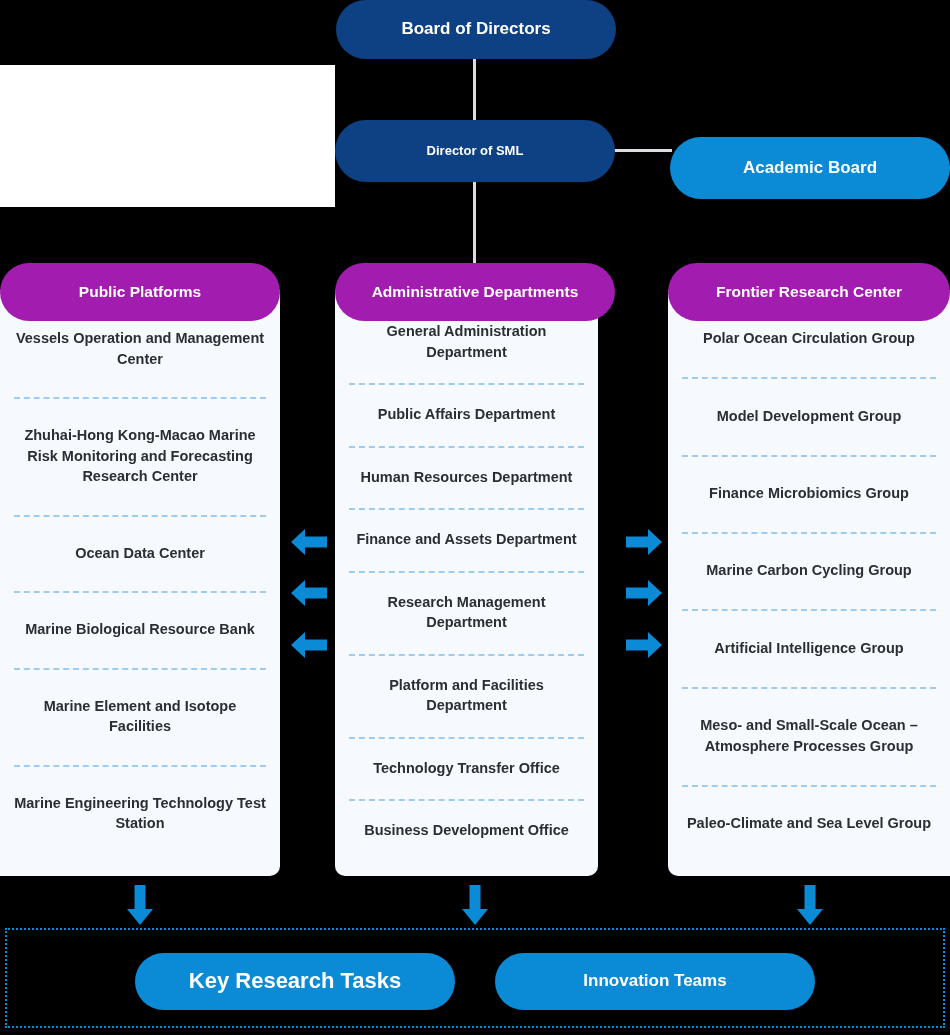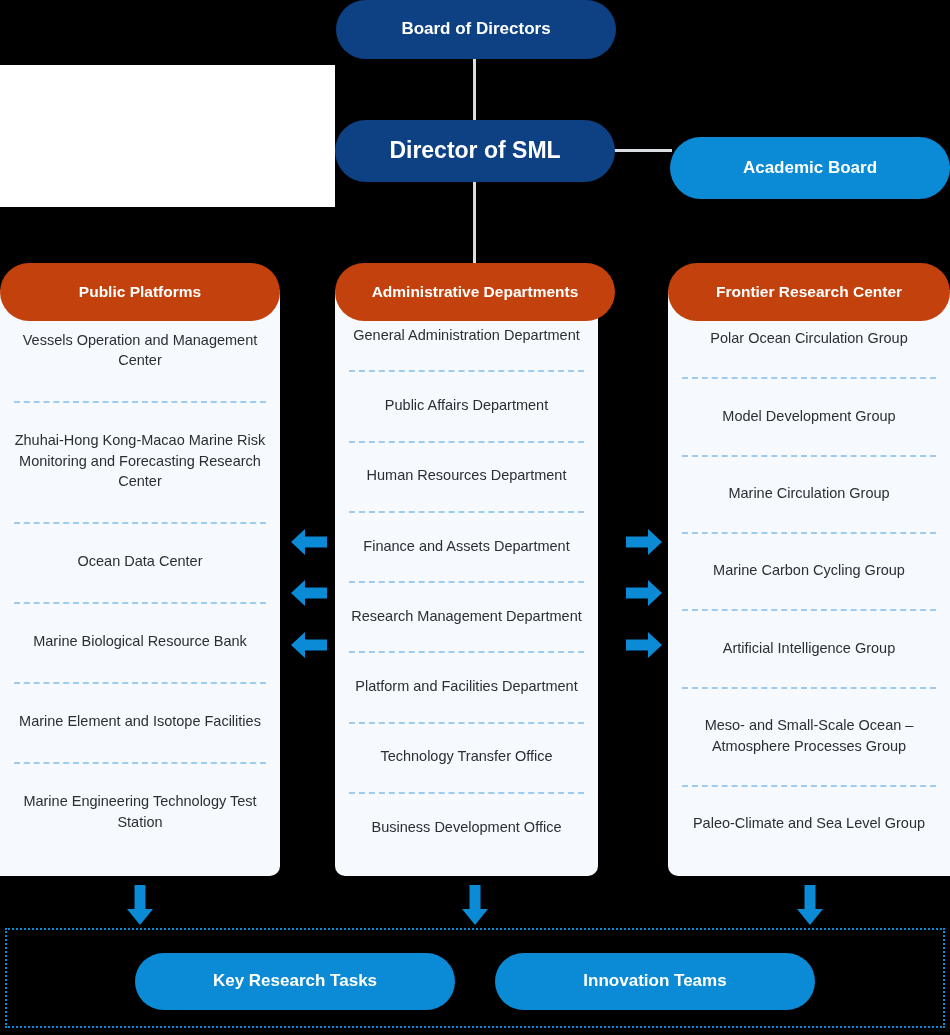--- a/index.html
+++ b/index.html
@@ -73,37 +73,38 @@
     display: flex;
     align-items: center;
     justify-content: center;
     text-align: center;
     color: #2b2f33;
     font-size: 14.5px;
     line-height: 1.42;
     padding: 0 12px;
     box-sizing: border-box;
     flex: 1 1 auto;
+    font-weight: bold;
   }
   .col-item + .col-item::before {
     content: "";
     position: absolute;
     top: 0;
     left: 14px;
     right: 14px;
     border-top: 2px dashed #9ecbf0;
   }
 
   
   .col-header {
     position: absolute;
     display: flex;
     align-items: center;
     justify-content: center;
-    background: #c2410c;
+    background: #a21caf;
     color: #ffffff;
     font-weight: bold;
     font-size: 15.5px;
     text-align: center;
     border-radius: 34px;
     box-sizing: border-box;
   }
 
   
   .arrow-h {
@@ -137,21 +138,21 @@
   <div class="blank-panel"></div>
 
   <div class="conn-v" style="left:473px; top:55px; height:105px;"></div>
   <div class="conn-v" style="left:473px; top:175px; height:95px;"></div>
   <div class="conn-h" style="left:612px; top:149px; width:60px;"></div>
 
   <div class="pill navy" style="left:336px; top:0px; width:280px; height:59px; font-size:17px;">
     <span>Board of Directors</span>
   </div>
 
-  <div class="pill navy" style="left:335px; top:120px; width:280px; height:62px; font-size:23px;">
+  <div class="pill navy" style="left:335px; top:120px; width:280px; height:62px; font-size:13px;">
     <span>Director of SML</span>
   </div>
 
   <div class="pill bright" style="left:670px; top:120px; width:280px; height:62px; font-size:17px;margin-top:17px;">
     <span>Academic Board</span>
   </div>
 
   <div class="col-panel rounded-r" style="left:0px; top:290px; width:280px; height:586px;">
     <div class="col-item">Vessels Operation and Management Center</div>
     <div class="col-item">Zhuhai-Hong Kong-Macao Marine Risk Monitoring and Forecasting Research Center</div>
@@ -174,21 +175,21 @@
     <div class="col-item">Technology Transfer Office</div>
     <div class="col-item">Business Development Office</div>
   </div>
   <div class="col-header" style="left:335px; top:263px; width:280px; height:58px;">
     <span>Administrative Departments</span>
   </div>
 
   <div class="col-panel rounded-l" style="left:668px; top:290px; width:282px; height:586px;">
     <div class="col-item">Polar Ocean Circulation Group</div>
     <div class="col-item">Model Development Group</div>
-    <div class="col-item">Marine Circulation Group</div>
+    <div class="col-item">Finance Microbiomics Group</div>
     <div class="col-item">Marine Carbon Cycling Group</div>
     <div class="col-item">Artificial Intelligence Group</div>
     <div class="col-item">Meso- and Small-Scale Ocean –Atmosphere Processes Group</div>
     <div class="col-item">Paleo-Climate and Sea Level Group</div>
   </div>
   <div class="col-header" style="left:668px; top:263px; width:282px; height:58px;">
     <span>Frontier Research Center</span>
   </div>
 
   <div class="arrow-h" style="left:290px; top:527px;">
@@ -234,21 +235,21 @@
       </svg>
   </div>
   <div class="arrow-v" style="left:795px; top:884px;">
     <svg width="30" height="42" viewBox="0 0 30 42">
         <path d="M15,41 L2,25 L9.5,25 L9.5,1 L20.5,1 L20.5,25 L28,25 Z" fill="#0b8ad6"></path>
       </svg>
   </div>
 
   <div class="bottom-box"></div>
 
-  <div class="pill bright" style="left:135px; top:953px; width:320px; height:57px; font-size:17px;">
+  <div class="pill bright" style="left:135px; top:953px; width:320px; height:57px; font-size:22px;">
     <span>Key Research Tasks</span>
   </div>
 
   <div class="pill bright" style="left:495px; top:953px; width:320px; height:57px; font-size:17px;text-align:right;">
     <span>Innovation Teams</span>
   </div>
 
 </div>
 
 </body></html>

